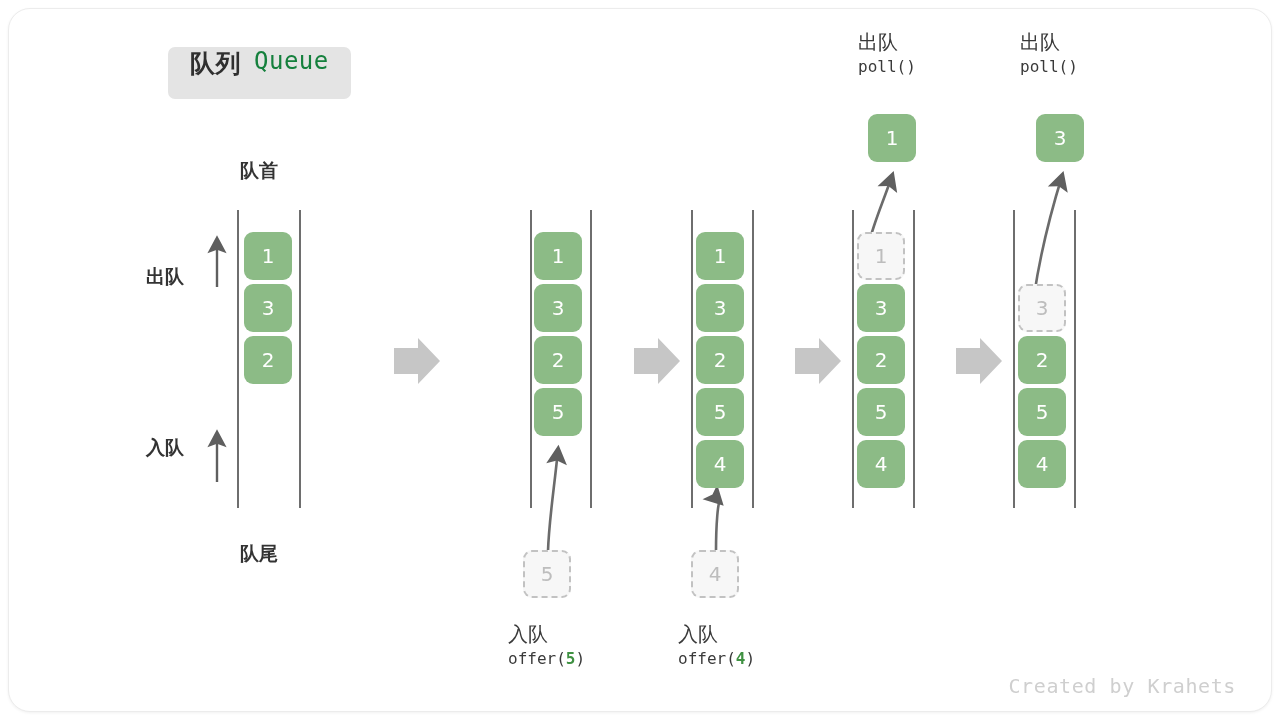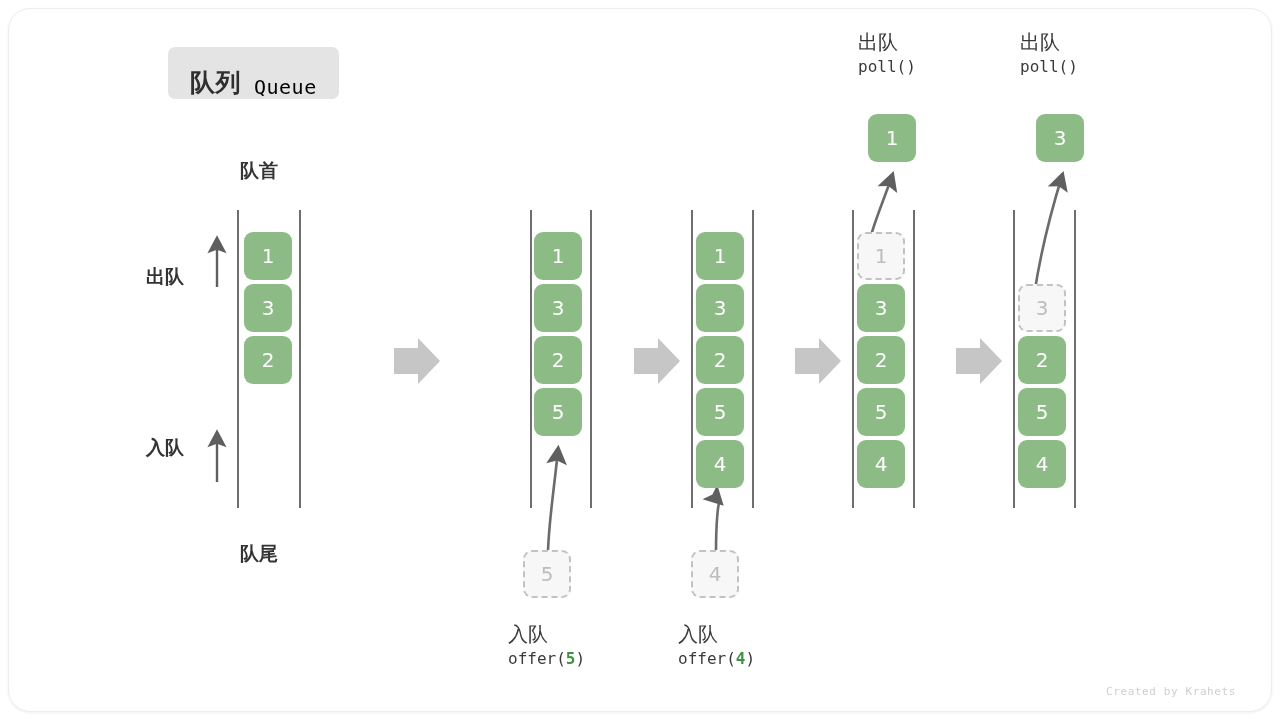--- a/index.html
+++ b/index.html
@@ -40,34 +40,34 @@
   
   .title-badge {
     position: absolute;
     left: 168px;
     top: 47px;
     height: 52px;
     padding: 0 22px;
     background: #e4e4e4;
     border-radius: 7px;
     display: flex;
-    align-items: flex-end;
+    align-items: flex-start;
     gap: 13px;
     box-sizing: border-box;
   }
   .title-cn {
     font-size: 25px;
     font-weight: bold;
     color: #2f2f2f;
     letter-spacing: 0.5px;
   }
   .title-en {
     font-family: "DejaVu Sans Mono", "Liberation Mono", monospace;
-    font-size: 20px;
-    color: #000000;
+    font-size: 24px;
+    color: #15803d;
     letter-spacing: 0.5px;
   }
 
   
   .cap-bold {
     position: absolute;
     font-size: 19px;
     font-weight: bold;
     color: #333333;
     white-space: nowrap;
@@ -123,21 +123,21 @@
     border: 2px dashed #c2c2c2;
     color: #bdbdbd;
   }
 
   
   .watermark {
     position: absolute;
     right: 44px;
     bottom: 22px;
     font-family: "DejaVu Sans Mono", "Liberation Mono", monospace;
-    font-size: 11px;
+    font-size: 20px;
     color: #cfcfcf;
     letter-spacing: 0.6px;
   }
 </style>
 </head>
 <body>
 
 <div id="stage">
   <div id="card"></div>
 

